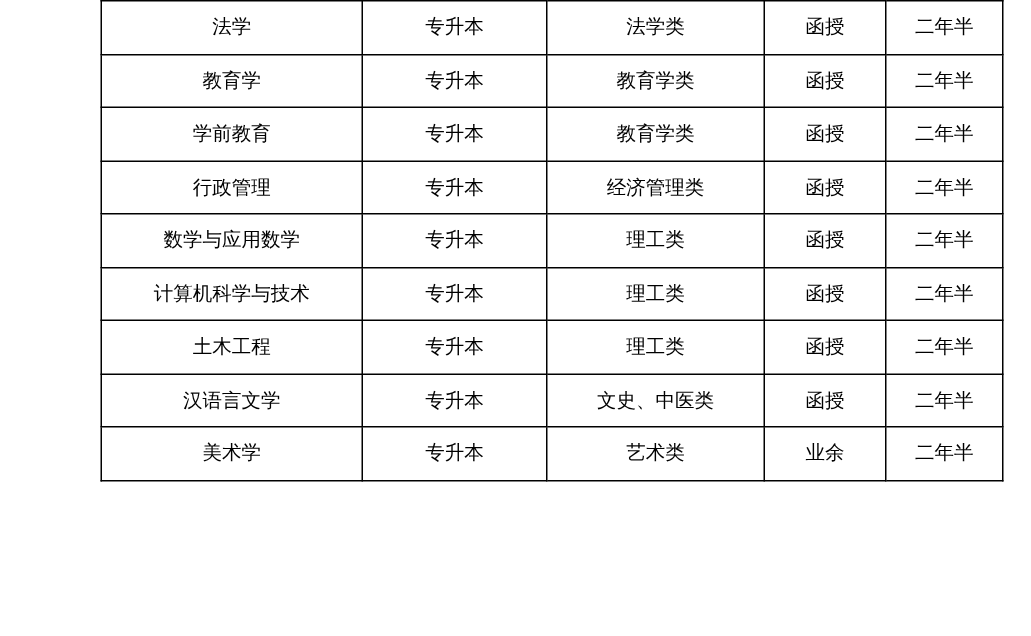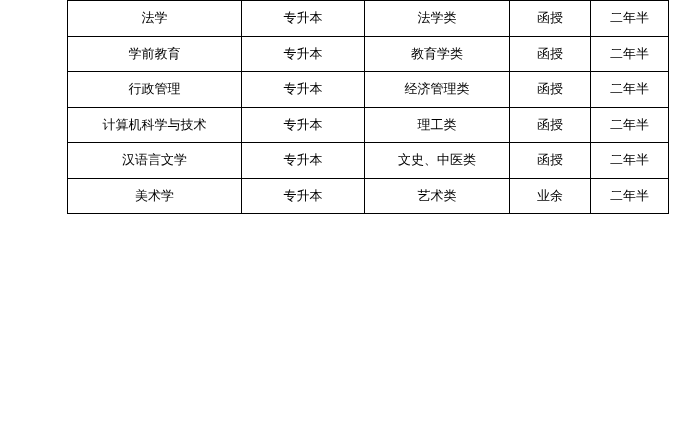--- a/index.html
+++ b/index.html
@@ -60,35 +60,56 @@
     </colgroup>
     <tbody>
         <tr>
           <td>法学</td>
           <td>专升本</td>
           <td>法学类</td>
           <td>函授</td>
           <td>二年半</td>
         </tr>
         <tr>
+          <td>教育学</td>
+          <td>专升本</td>
+          <td>教育学类</td>
+          <td>函授</td>
+          <td>二年半</td>
+        </tr>
+        <tr>
           <td>学前教育</td>
           <td>专升本</td>
           <td>教育学类</td>
           <td>函授</td>
           <td>二年半</td>
         </tr>
         <tr>
           <td>行政管理</td>
           <td>专升本</td>
           <td>经济管理类</td>
           <td>函授</td>
           <td>二年半</td>
         </tr>
         <tr>
+          <td>数学与应用数学</td>
+          <td>专升本</td>
+          <td>理工类</td>
+          <td>函授</td>
+          <td>二年半</td>
+        </tr>
+        <tr>
           <td>计算机科学与技术</td>
+          <td>专升本</td>
+          <td>理工类</td>
+          <td>函授</td>
+          <td>二年半</td>
+        </tr>
+        <tr>
+          <td>土木工程</td>
           <td>专升本</td>
           <td>理工类</td>
           <td>函授</td>
           <td>二年半</td>
         </tr>
         <tr>
           <td>汉语言文学</td>
           <td>专升本</td>
           <td>文史、中医类</td>
           <td>函授</td>

